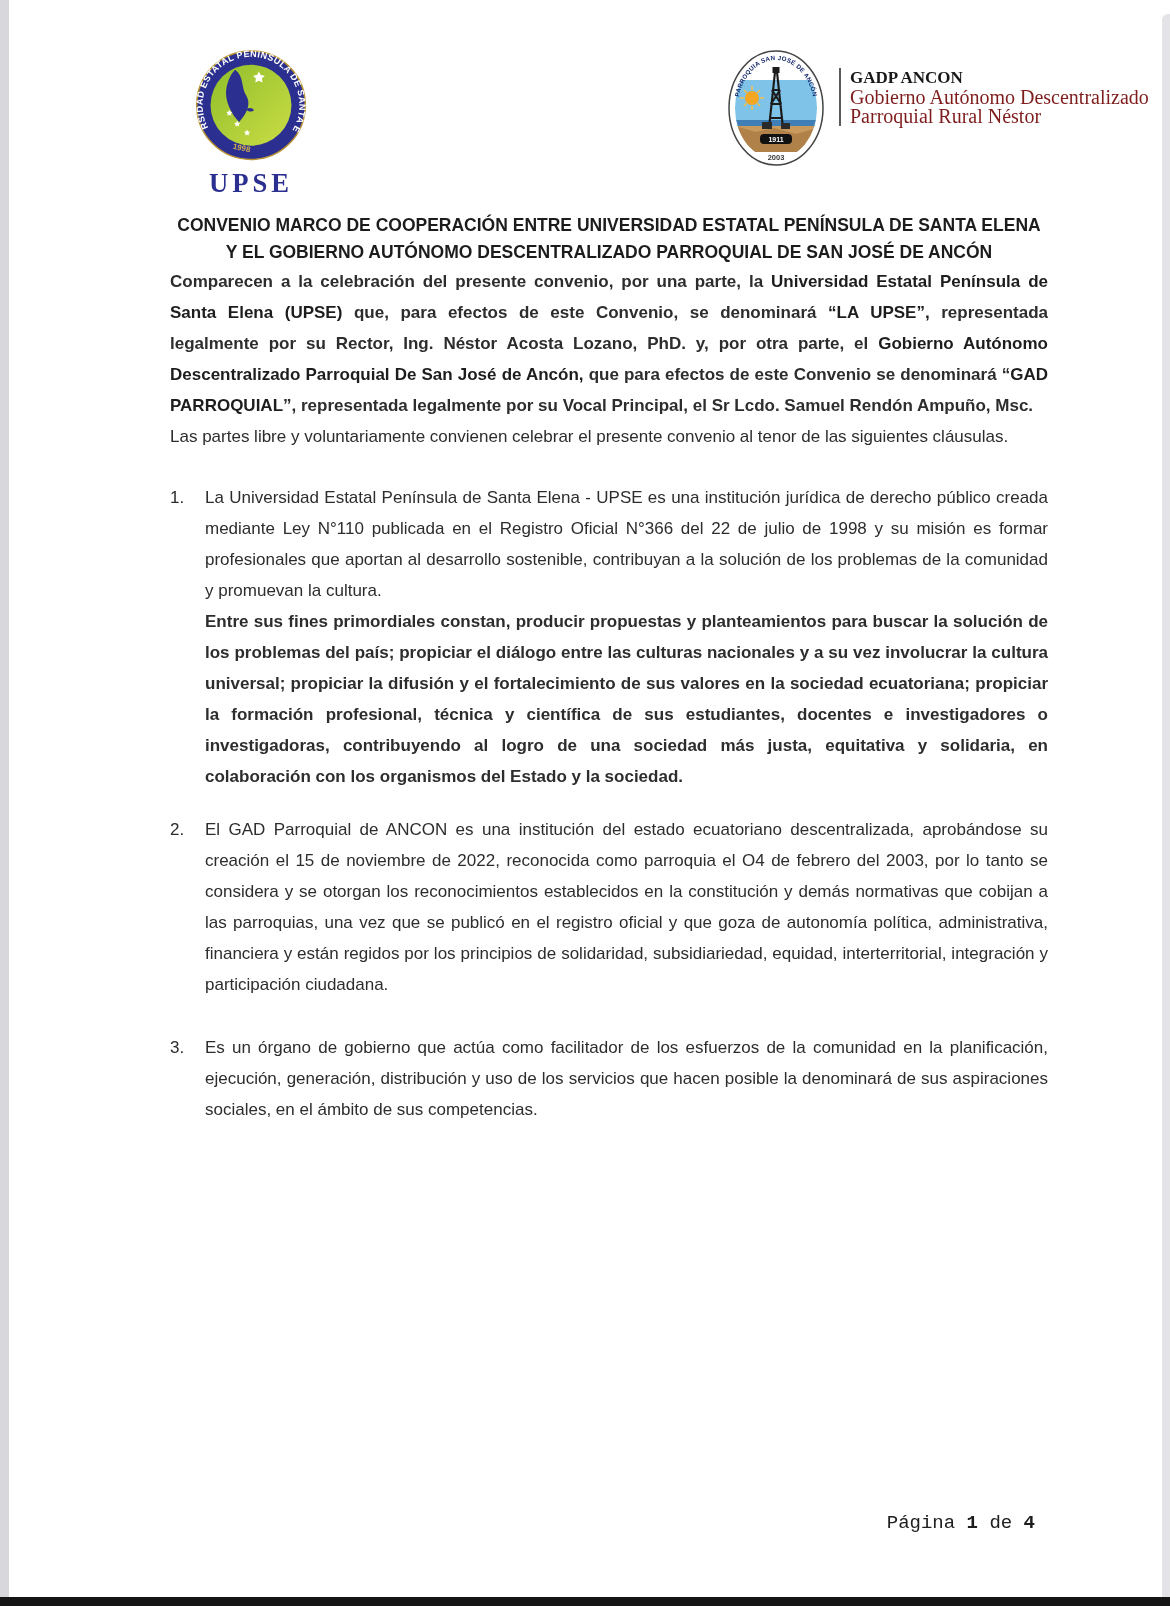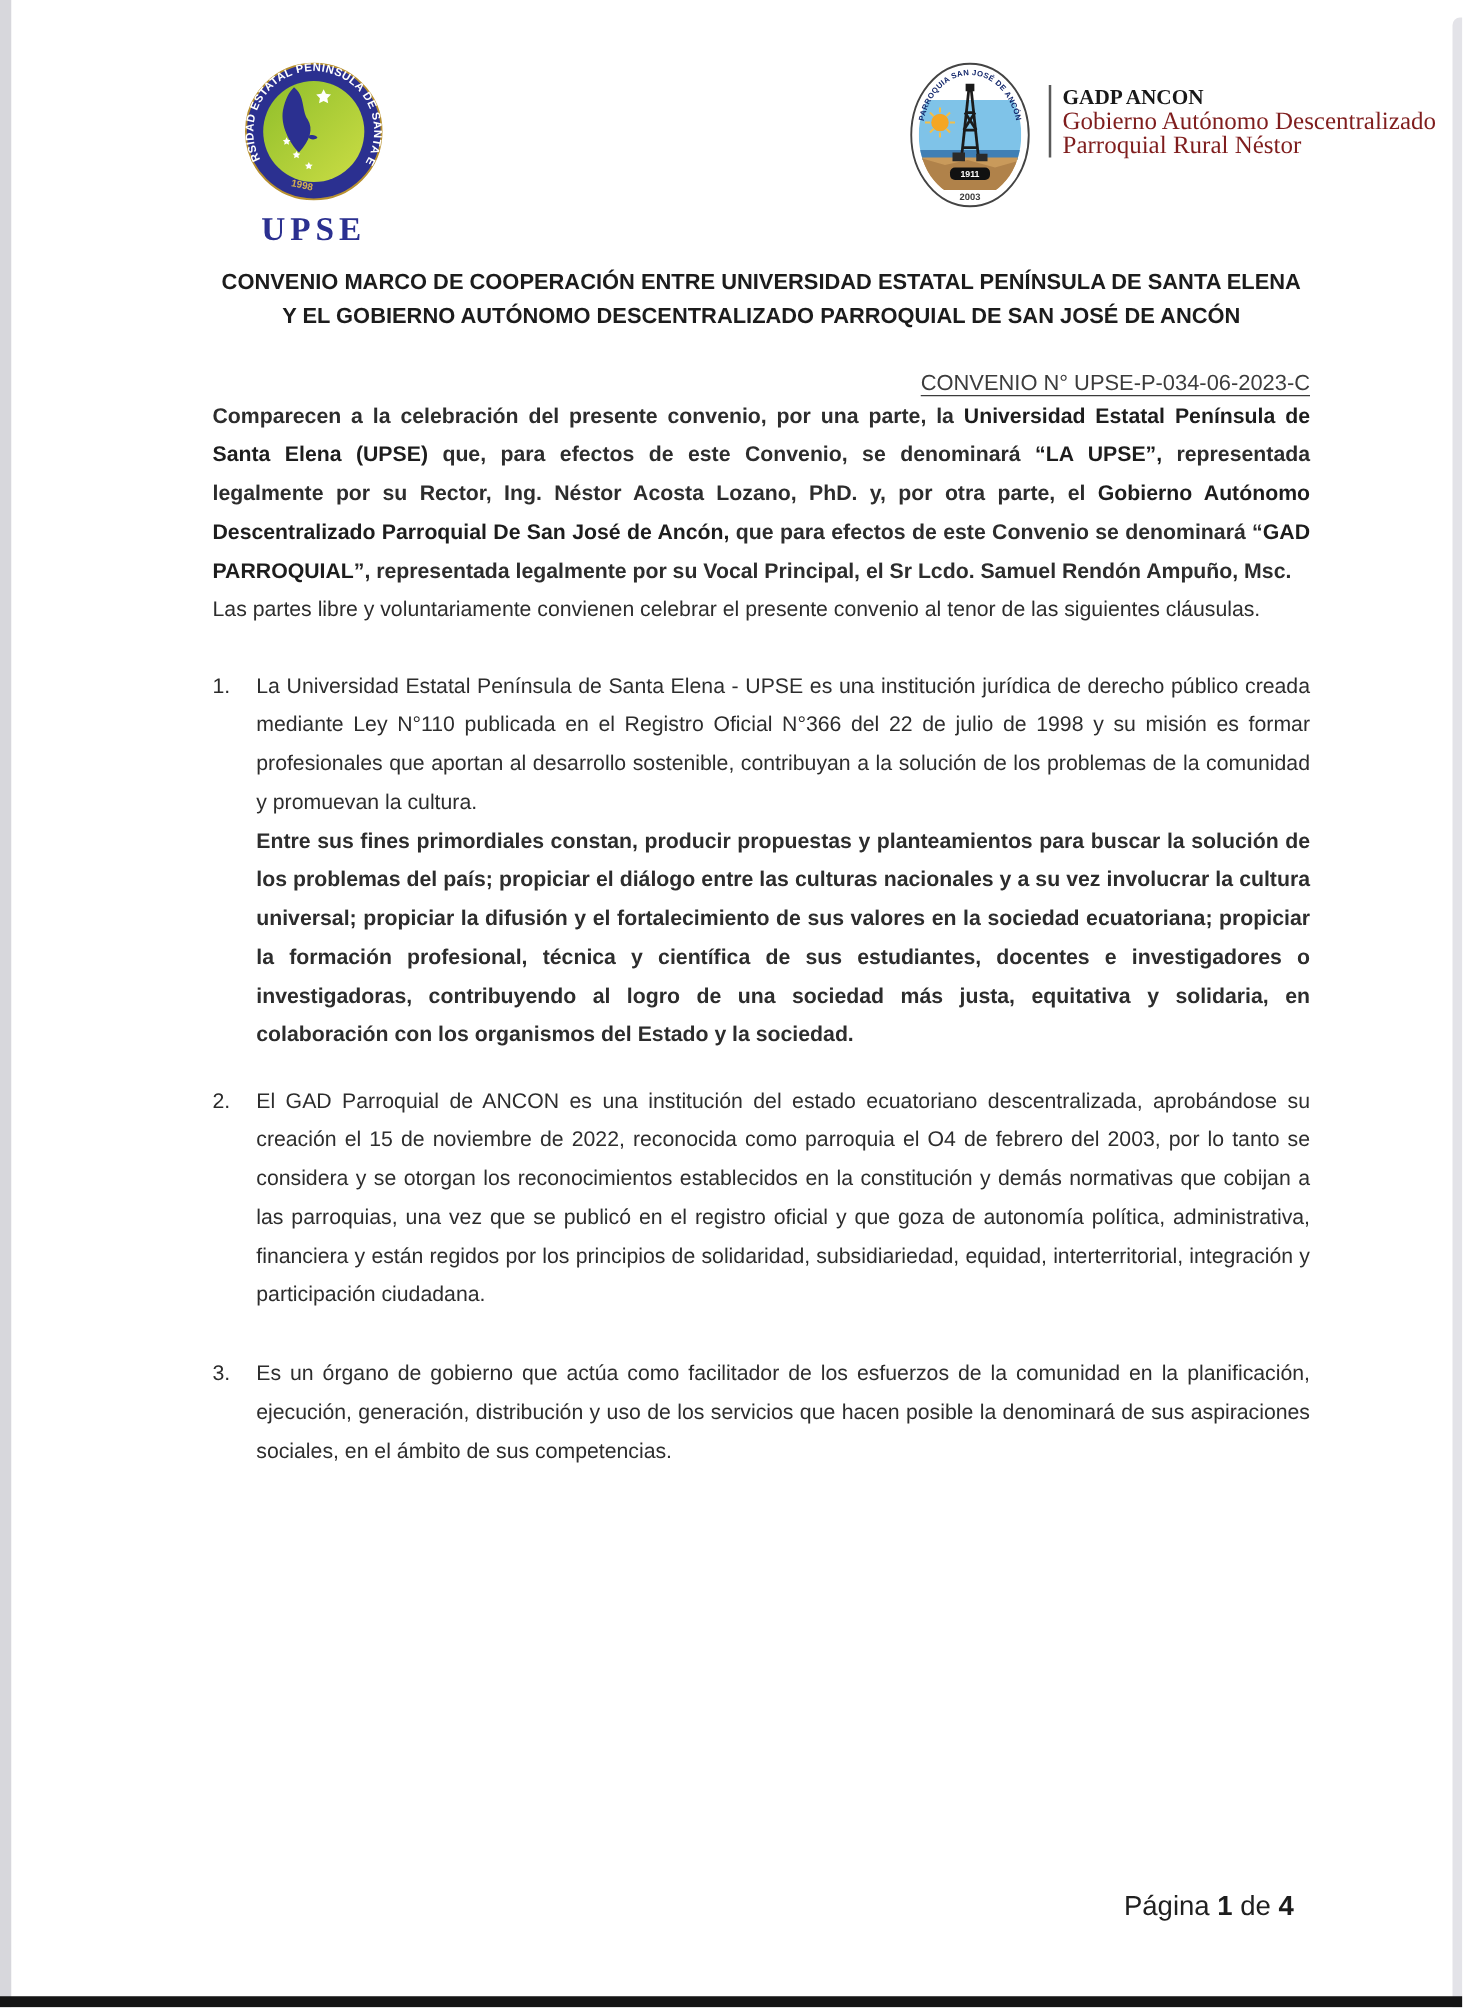--- a/index.html
+++ b/index.html
@@ -27,21 +27,21 @@
   .mt-intro{margin-top:33px;font-weight:bold;}
   .mt-p2{margin-top:20px;}
   .clause{margin:26px 0 0 0;font-weight:bold;font-size:17px;line-height:31px;color:#1e1e1e;}
   .li{display:flex;}
   .li-1{margin-top:30px;} .li-2{margin-top:22px;} .li-3{margin-top:32px;}
   .num{flex:0 0 35px;font-size:17px;line-height:31px;}
   .li-body{flex:1;}
   .cont{margin-top:22px;font-weight:bold;}
   b{color:#1d1d1d;}
 
-  .footer{position:absolute;top:1512px;right:135px;font-size:22px;color:#202020;}
+  .footer{position:absolute;top:1512px;right:135px;font-size:19px;color:#202020;font-family:Liberation Mono, monospace;}
 </style>
 </head>
 <body>
 
 <div class="page">
   <div class="edge-left"></div>
   <div class="edge-right"></div>
   <div class="edge-bottom"></div>
 
   <svg class="upse-logo" viewBox="0 0 120 150">
@@ -127,23 +127,20 @@
     <div class="gadp-text">
       <div class="gadp-acr">GADP ANCON</div>
       <div class="gadp-ln">Gobierno Autónomo Descentralizado</div>
       <div class="gadp-ln">Parroquial Rural Néstor</div>
     </div>
   </div>
 
   <div class="content">
     <h1 class="title">CONVENIO MARCO DE COOPERACIÓN ENTRE UNIVERSIDAD ESTATAL PENÍNSULA DE SANTA ELENA Y EL GOBIERNO AUTÓNOMO DESCENTRALIZADO PARROQUIAL DE SAN JOSÉ DE ANCÓN</h1>
 
-    <div class="convenio">
-      <span>CONVENIO N° UPSE-P-034-06-2023-C</span>
-    </div>
 
     <p class="body mt-intro"><span>Comparecen a la celebración del presente convenio, por una parte, la </span><b>Universidad Estatal Península de Santa Elena (UPSE)</b><span> que, para efectos de este Convenio, se denominará </span><b>“LA UPSE”,</b><span> representada legalmente por su Rector, Ing. Néstor Acosta Lozano, PhD. y, por otra parte, el </span><b>Gobierno Autónomo Descentralizado Parroquial De San José de Ancón,</b><span> que para efectos de este Convenio se denominará “</span><b>GAD PARROQUIAL</b><span>”, representada legalmente por su Vocal Principal, el Sr Lcdo. Samuel Rendón Ampuño, Msc.</span></p>
 
     <p class="body mt-p2">Las partes libre y voluntariamente convienen celebrar el presente convenio al tenor de las siguientes cláusulas.</p>
 
 
     <div class="li li-1">
       <span class="num">1.</span>
       <div class="li-body">
         <p class="body">La Universidad Estatal Península de Santa Elena - UPSE es una institución jurídica de derecho público creada mediante Ley N°110 publicada en el Registro Oficial N°366 del 22 de julio de 1998 y su misión es formar profesionales que aportan al desarrollo sostenible, contribuyan a la solución de los problemas de la comunidad y promuevan la cultura.</p>

